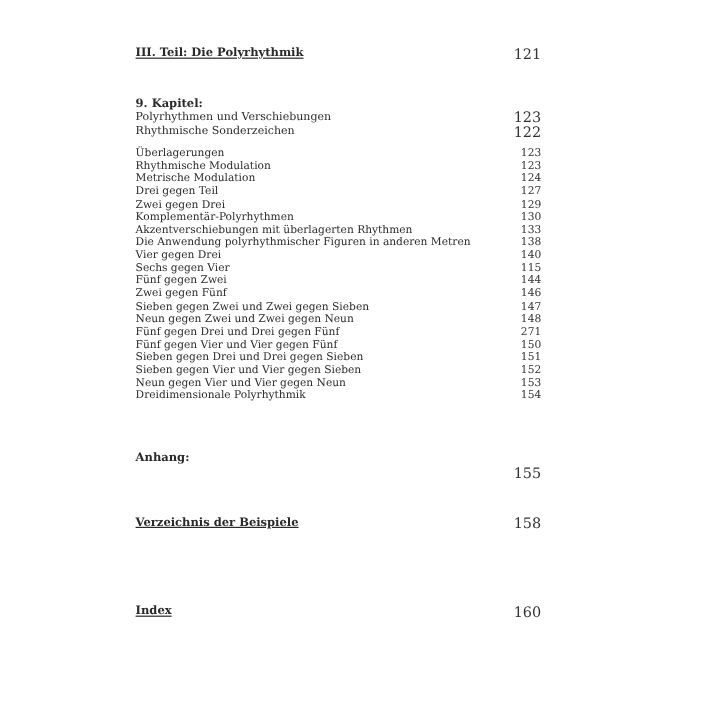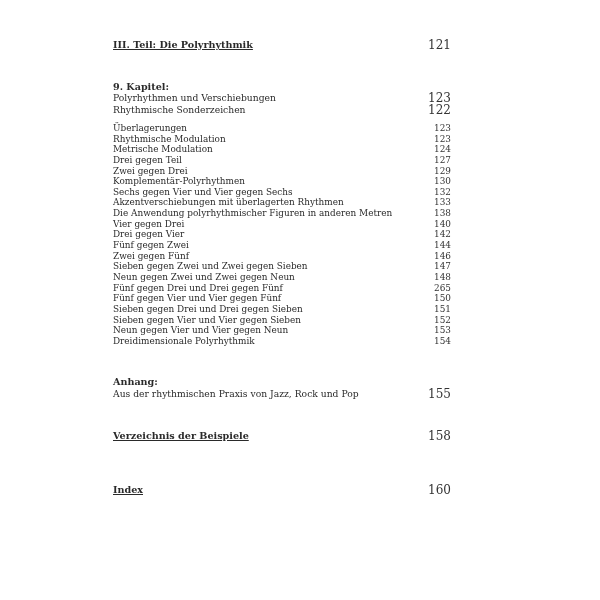--- a/index.html
+++ b/index.html
@@ -56,58 +56,54 @@
       </div>
     <div class="row">
         <span class="t">Zwei gegen Drei</span>
         <span class="p">129</span>
       </div>
     <div class="row">
         <span class="t">Komplementär-Polyrhythmen</span>
         <span class="p">130</span>
       </div>
     <div class="row">
-        <span class="t">Sechs gegen Vier und Vier gegen Sechs</span>
-        <span class="p">132</span>
-      </div>
-    <div class="row">
         <span class="t">Akzentverschiebungen mit überlagerten Rhythmen</span>
         <span class="p">133</span>
       </div>
     <div class="row">
         <span class="t">Die Anwendung polyrhythmischer Figuren in anderen Metren</span>
         <span class="p">138</span>
       </div>
     <div class="row">
         <span class="t">Vier gegen Drei</span>
         <span class="p">140</span>
       </div>
     <div class="row">
-        <span class="t">Drei gegen Vier</span>
-        <span class="p">142</span>
+        <span class="t">Sechs gegen Vier</span>
+        <span class="p">115</span>
       </div>
     <div class="row">
         <span class="t">Fünf gegen Zwei</span>
         <span class="p">144</span>
       </div>
     <div class="row">
         <span class="t">Zwei gegen Fünf</span>
         <span class="p">146</span>
       </div>
     <div class="row">
         <span class="t">Sieben gegen Zwei und Zwei gegen Sieben</span>
         <span class="p">147</span>
       </div>
     <div class="row">
         <span class="t">Neun gegen Zwei und Zwei gegen Neun</span>
         <span class="p">148</span>
       </div>
     <div class="row">
         <span class="t">Fünf gegen Drei und Drei gegen Fünf</span>
-        <span class="p">265</span>
+        <span class="p">271</span>
       </div>
     <div class="row">
         <span class="t">Fünf gegen Vier und Vier gegen Fünf</span>
         <span class="p">150</span>
       </div>
     <div class="row">
         <span class="t">Sieben gegen Drei und Drei gegen Sieben</span>
         <span class="p">151</span>
       </div>
     <div class="row">
@@ -119,27 +115,26 @@
         <span class="p">153</span>
       </div>
     <div class="row">
         <span class="t">Dreidimensionale Polyrhythmik</span>
         <span class="p">154</span>
       </div>
   </div>
 
   <div class="label" style="top:376px;text-align:center;">Anhang:</div>
   <div class="row" style="top:388px;">
-    <span class="t">Aus der rhythmischen Praxis von Jazz, Rock und Pop</span>
     <span class="p">155</span>
   </div>
 
   <div class="row" style="top:430px;">
     <span class="t bold">Verzeichnis der Beispiele</span>
     <span class="p">158</span>
   </div>
 
-  <div class="row" style="top:484px;">
+  <div class="row" style="top:504px;">
     <span class="t bold">Index</span>
     <span class="p">160</span>
   </div>
 
 </div>
 
 </body></html>

